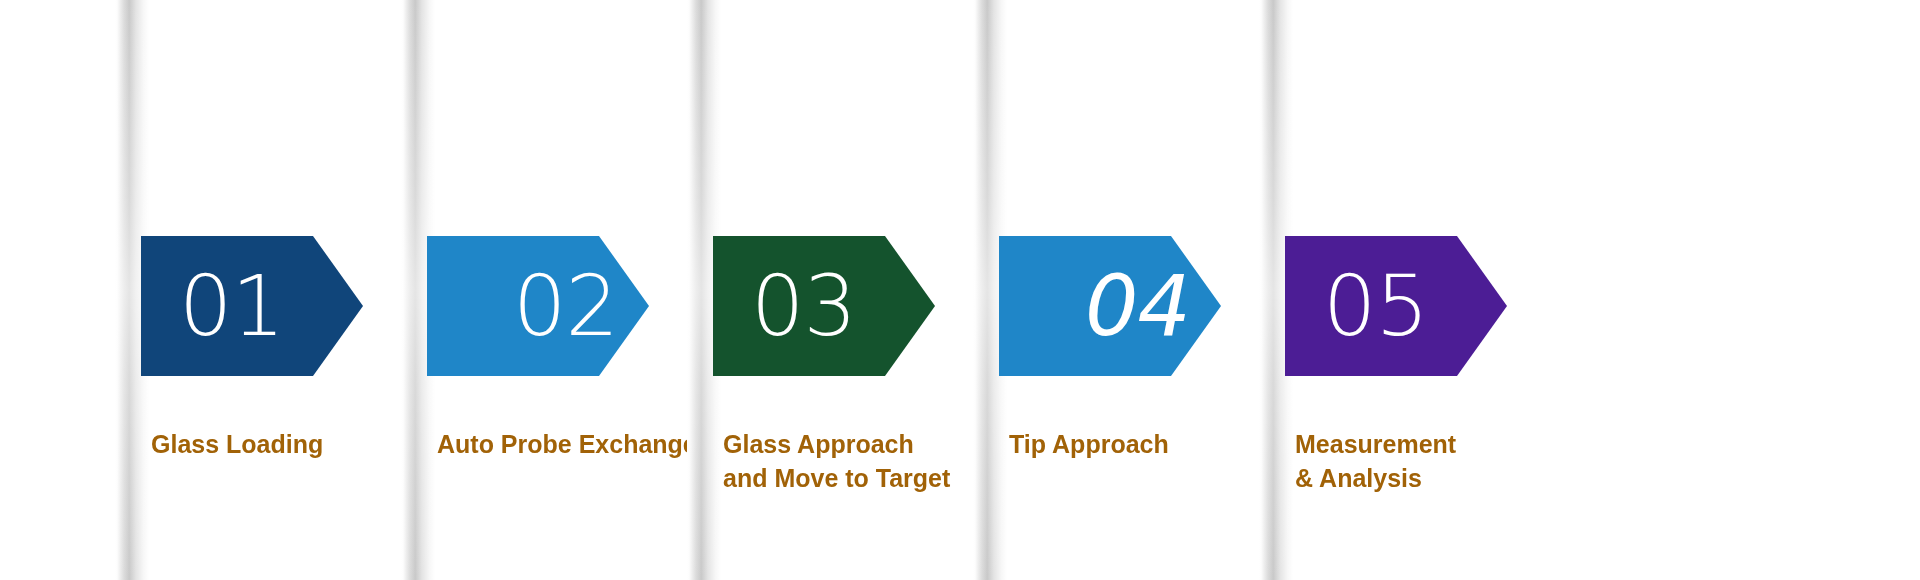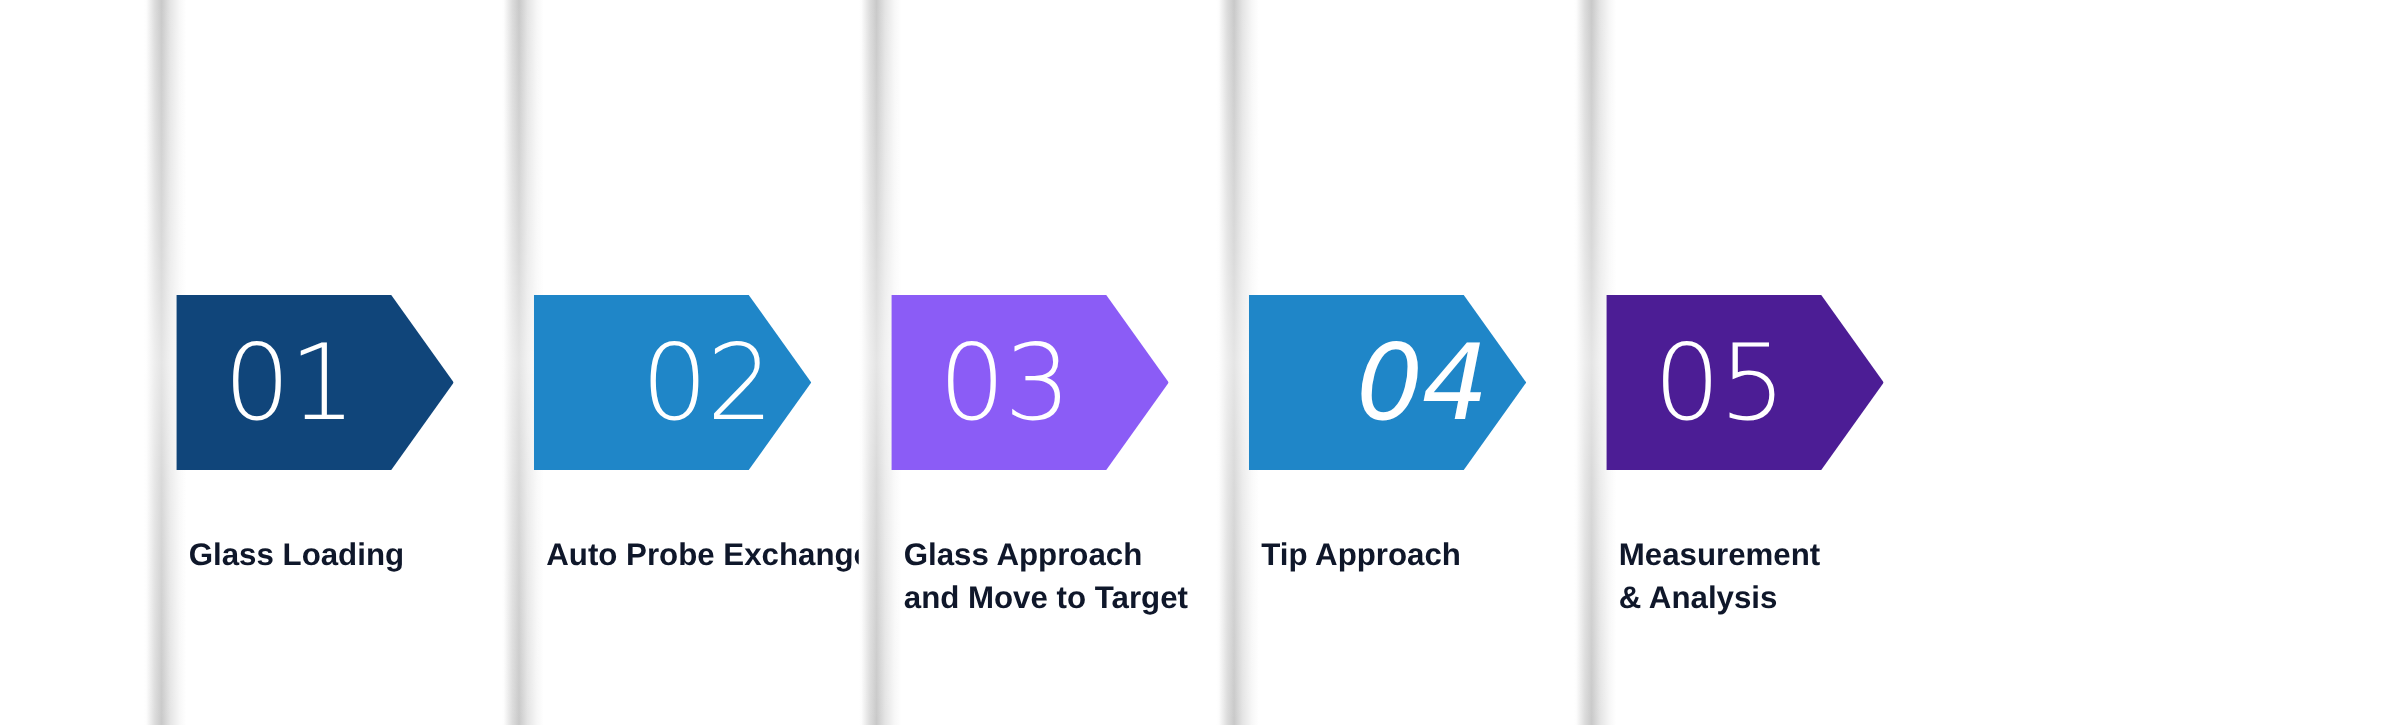--- a/index.html
+++ b/index.html
@@ -83,21 +83,21 @@
     padding-left: 38px;
     white-space: nowrap;
   }
 
   
   .caption {
     position: absolute;
     top: 428px;
     left: 36px;
     width: 300px;
-    color: #0f172a;
+    color: #a16207;
     font-family: "Liberation Sans", sans-serif;
     font-size: 25px;
     font-weight: bold;
     line-height: 1.34;
     white-space: pre-line;
   }
 </style>
 </head>
 <body>
 
@@ -111,21 +111,21 @@
     </div>
     <div class="panel" style="left: 401px;">
       <div class="fold"></div>
       <div class="chevron light" style="background: rgb(31, 134, 200);">
         <div class="chev-num">02</div>
       </div>
       <div class="caption">Auto Probe Exchange</div>
     </div>
     <div class="panel" style="left: 687px;">
       <div class="fold"></div>
-      <div class="chevron dark" style="background: #8b5cf6;">
+      <div class="chevron dark" style="background: #14532d;">
         <div class="chev-num">03</div>
       </div>
       <div class="caption">Glass Approach
 and Move to Target</div>
     </div>
     <div class="panel" style="left: 973px;">
       <div class="fold"></div>
       <div class="chevron light" style="background: rgb(31, 134, 200); font-style: italic;">
         <div class="chev-num">04</div>
       </div>

